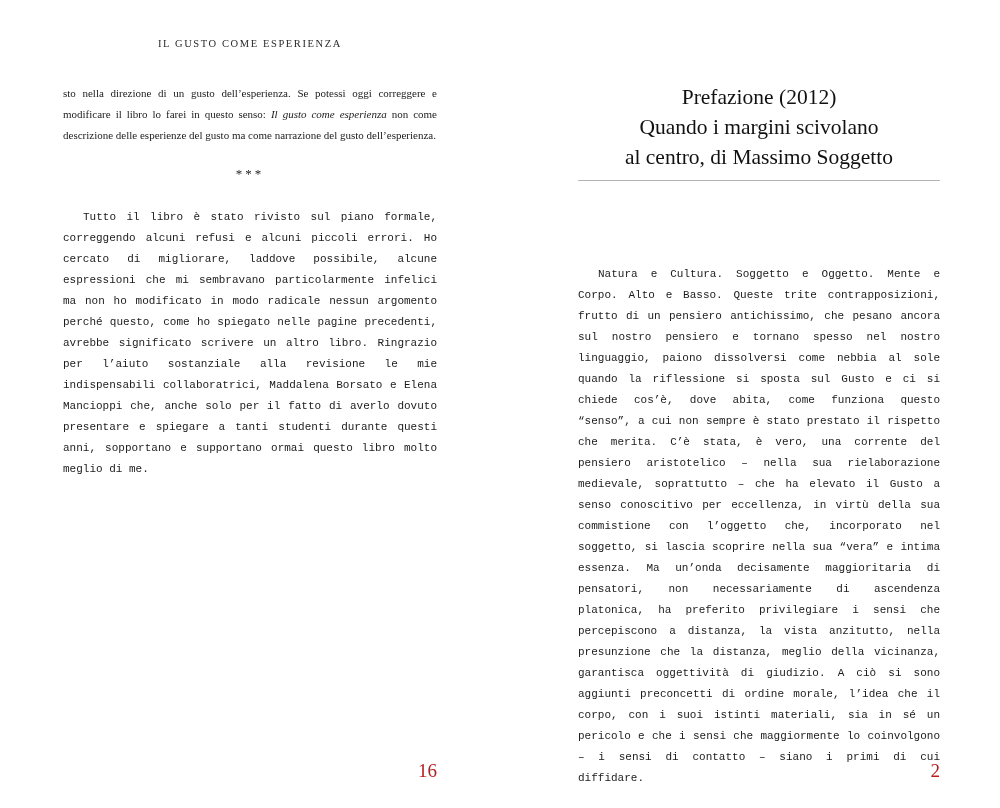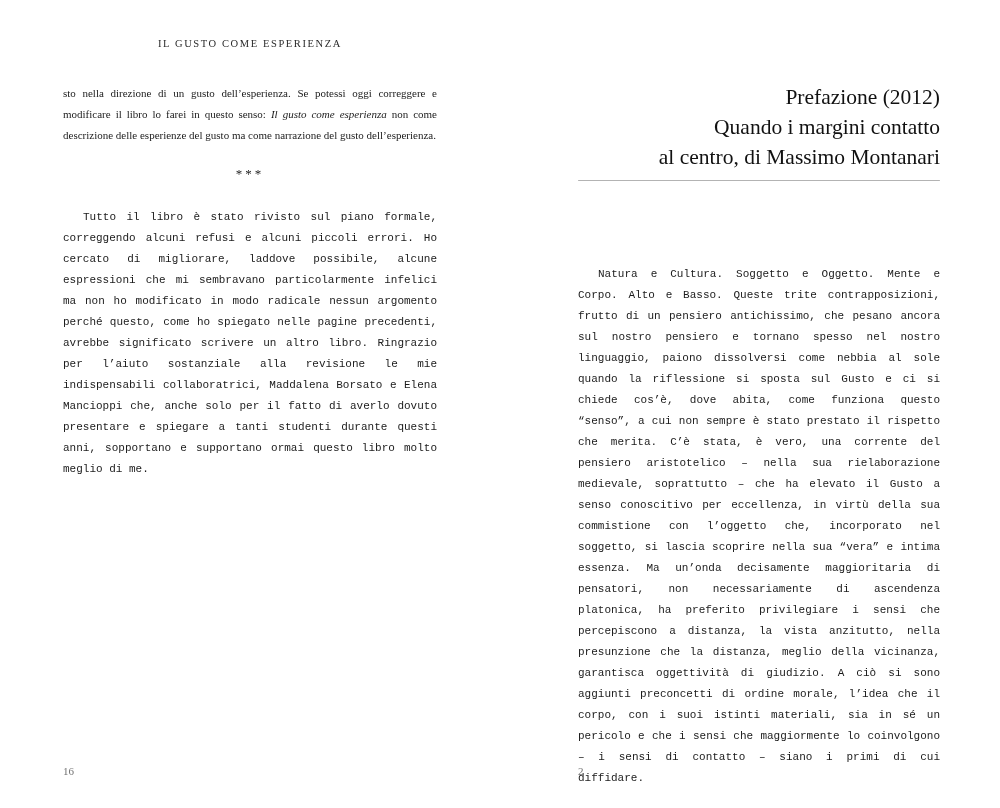--- a/index.html
+++ b/index.html
@@ -45,42 +45,42 @@
     text-align: center;
     font-size: 13px;
     letter-spacing: 3px;
     line-height: 20px;
     margin: 18px 0 23px 0;
     color: #1b1b1b;
   }
 
   .chapter-title {
     margin-top: 44px;
-    text-align: right;
+    text-align: center;
     font-size: 21.5px;
     line-height: 30px;
     color: #111111;
   }
   .title-rule {
     border: none;
     border-top: 1px solid #b3b3b3;
     margin-top: 8px;
     width: 100%;
   }
   .page-right .body-text { margin-top: 83px; }
 
   .page-number {
     position: absolute;
     bottom: 0;
     left: 0;
     right: 0;
-    text-align: left;
-    font-size: 11px;
+    text-align: right;
+    font-size: 19px;
     line-height: 14px;
-    color: #737373;
+    color: #b91c1c;
   }
   em { font-style: italic; }
 </style>
 </head>
 <body>
 
 <div class="spread">
 
   <div class="page page-left">
     <div class="running-header">IL GUSTO COME ESPERIENZA</div>
@@ -90,22 +90,22 @@
     <div class="separator">***</div>
 
     <p class="body-text indent">Tutto il libro è stato rivisto sul piano formale, correggendo alcuni refusi e alcuni piccoli errori. Ho cercato di migliorare, laddove possibile, alcune espressioni che mi sembravano particolarmente infelici ma non ho modificato in modo radicale nessun argomento perché questo, come ho spiegato nelle pagine precedenti, avrebbe significato scrivere un altro libro. Ringrazio per l’aiuto sostanziale alla revisione le mie indispensabili collaboratrici, Maddalena Borsato e Elena Mancioppi che, anche solo per il fatto di averlo dovuto presentare e spiegare a tanti studenti durante questi anni, sopportano e supportano ormai questo libro molto meglio di me.</p>
 
     <div class="page-number">16</div>
   </div>
 
   <div class="page page-right">
     <div class="chapter-title">
       <div>Prefazione (2012)</div>
-      <div>Quando i margini contatto</div>
-      <div>al centro, di Massimo Montanari</div>
+      <div>Quando i margini scivolano</div>
+      <div>al centro, di Massimo Soggetto</div>
     </div>
 
     <hr class="title-rule">
 
     <p class="body-text indent">Natura e Cultura. Soggetto e Oggetto. Mente e Corpo. Alto e Basso. Queste trite contrapposizioni, frutto di un pensiero antichissimo, che pesano ancora sul nostro pensiero e tornano spesso nel nostro linguaggio, paiono dissolversi come nebbia al sole quando la riflessione si sposta sul Gusto e ci si chiede cos’è, dove abita, come funziona questo “senso”, a cui non sempre è stato prestato il rispetto che merita. C’è stata, è vero, una corrente del pensiero aristotelico – nella sua rielaborazione medievale, soprattutto – che ha elevato il Gusto a senso conoscitivo per eccellenza, in virtù della sua commistione con l’oggetto che, incorporato nel soggetto, si lascia scoprire nella sua “vera” e intima essenza. Ma un’onda decisamente maggioritaria di pensatori, non necessariamente di ascendenza platonica, ha preferito privilegiare i sensi che percepiscono a distanza, la vista anzitutto, nella presunzione che la distanza, meglio della vicinanza, garantisca oggettività di giudizio. A ciò si sono aggiunti preconcetti di ordine morale, l’idea che il corpo, con i suoi istinti materiali, sia in sé un pericolo e che i sensi che maggiormente lo coinvolgono – i sensi di contatto – siano i primi di cui diffidare.</p>
 
     <div class="page-number">2</div>
   </div>
 
 </div>

